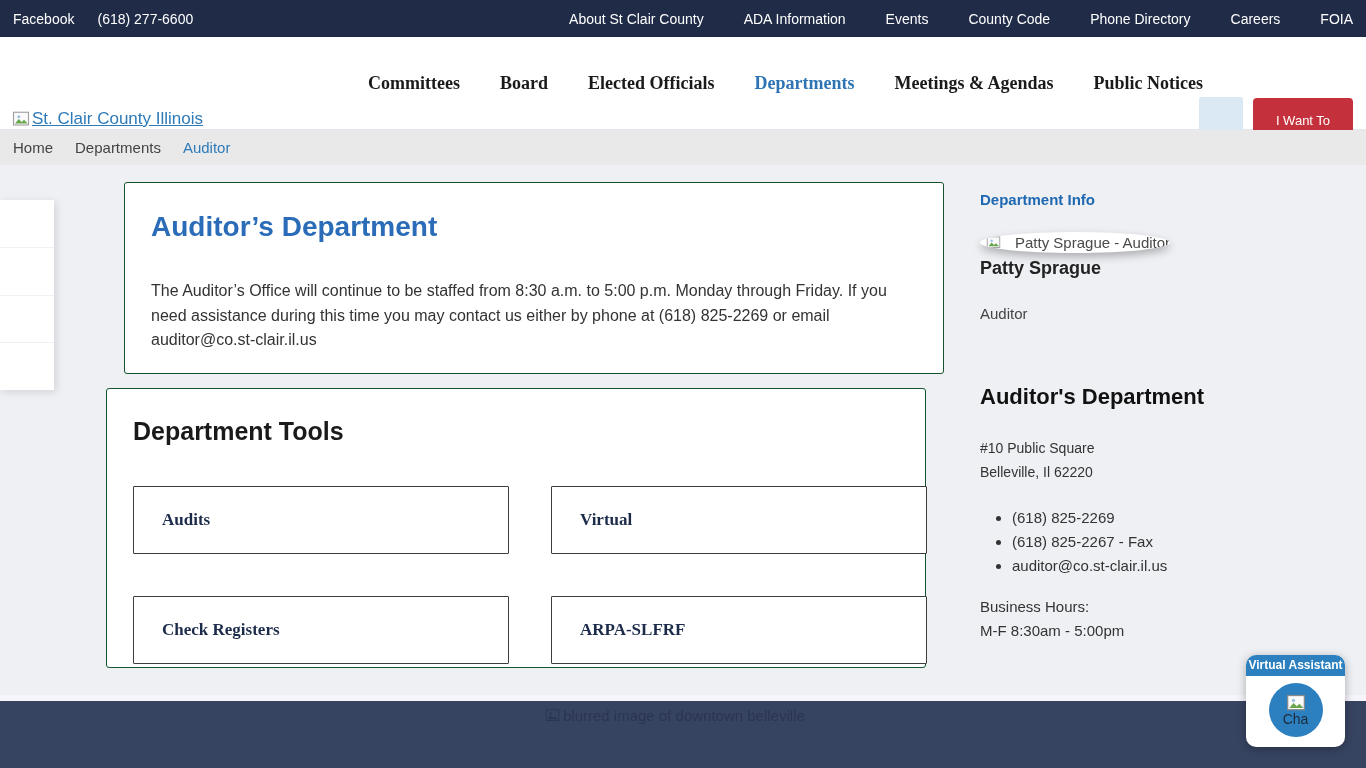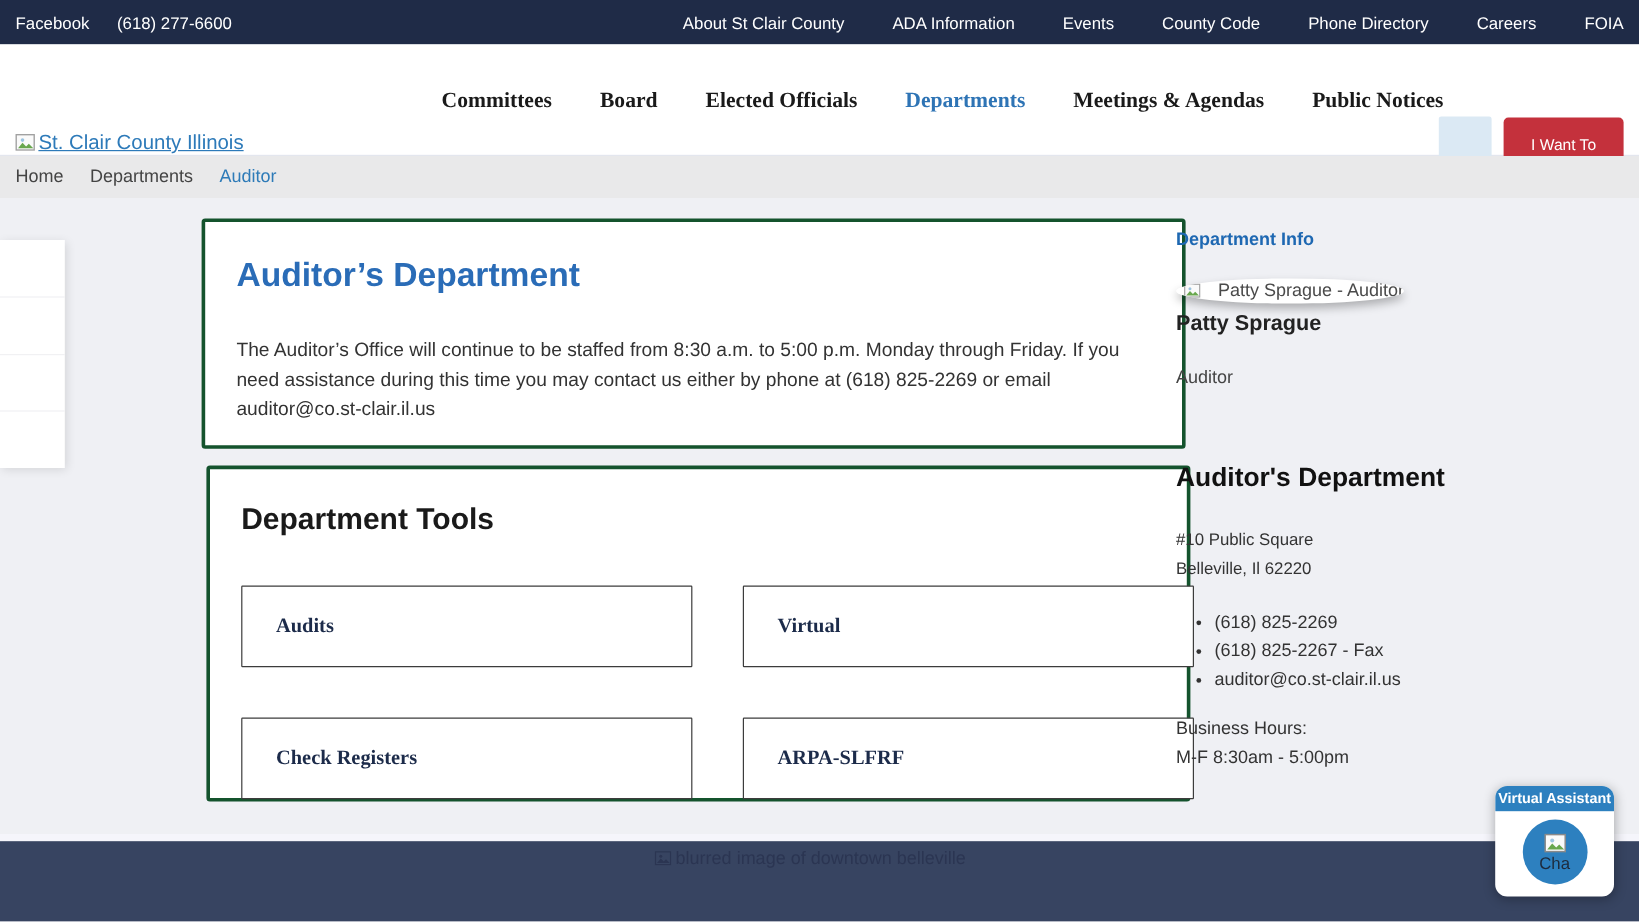--- a/index.html
+++ b/index.html
@@ -67,24 +67,24 @@
     position:absolute; left:0; top:200px; width:54px; height:190px;
     background:#ffffff; box-shadow:2px 2px 8px rgba(0,0,0,0.12);
     display:flex; flex-direction:column;
   }
   .flyout .cell { flex:1; border-bottom:1px solid #f1f1f3; cursor:pointer; }
   .flyout .cell:last-child { border-bottom:none; }
 
   
   .card {
     position:absolute; background:#ffffff;
-    border:3px solid #14532d; border-radius:3px;margin-left:44px;
+    border:1px solid #14532d; border-radius:3px;
   }
   .card-intro { left:124px; top:182px; width:820px; height:192px; padding:28px 26px; }
-  .card-tools { left:128px; top:388px; width:820px; height:280px; padding:28px 26px; }
+  .card-tools { left:106px; top:388px; width:820px; height:280px; padding:28px 26px; }
 
   .page-title { font-size:28px; font-weight:bold; color:#2a6cb7; }
   .intro-text {
     margin-top:36px; width:748px; font-size:16px; line-height:24.5px; color:#333333;
   }
   .tools-title { font-size:25px; font-weight:bold; color:#1a1a1a; }
   .tools-grid {
     margin-top:40px; display:grid;
     grid-template-columns:376px 376px; grid-auto-rows:68px;
     column-gap:17px; row-gap:20px;gap:42px;

